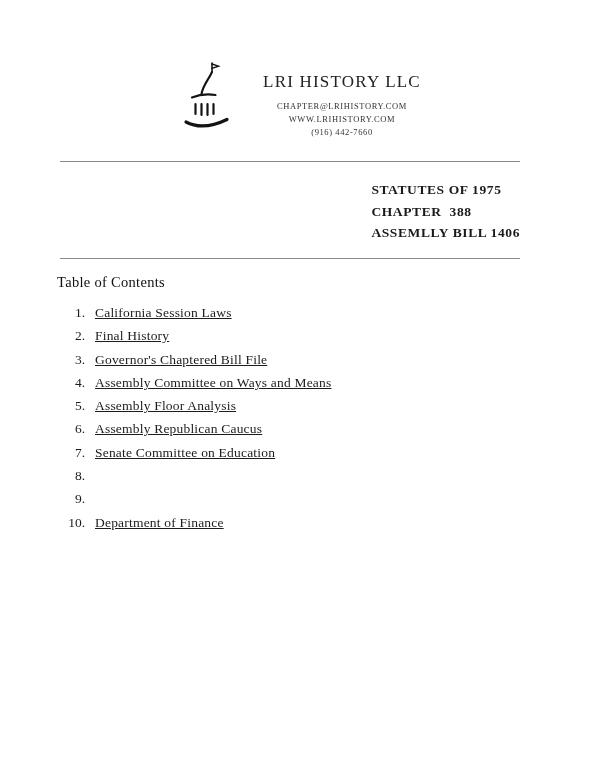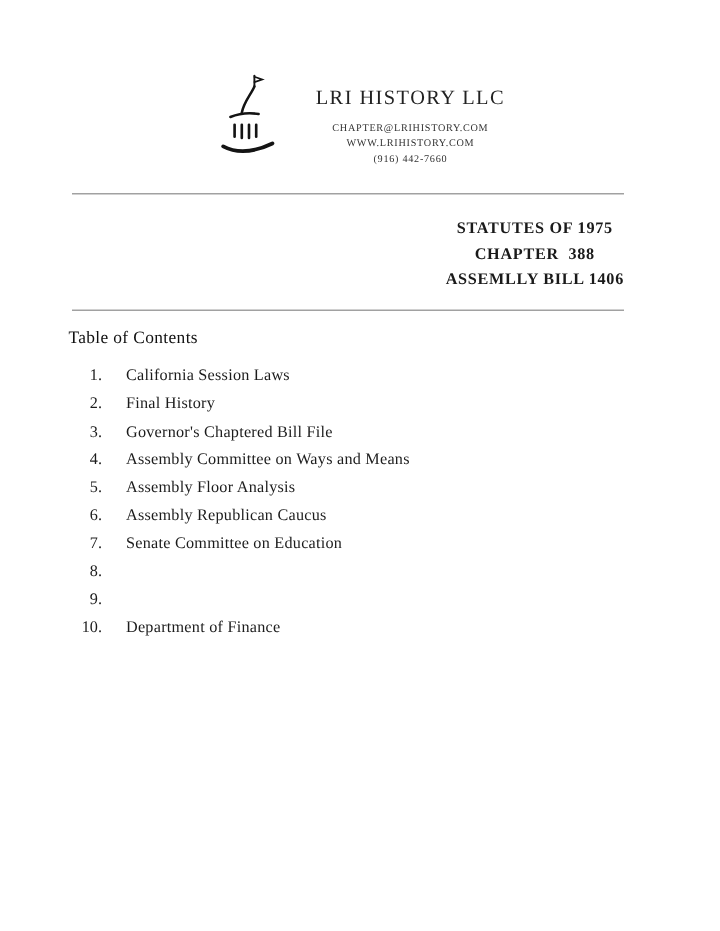--- a/index.html
+++ b/index.html
@@ -59,21 +59,21 @@
     height: 0;
   }
   .rule-1 { top: 161px; }
   .rule-2 { top: 258px; }
 
   
   .reference {
     position: absolute;
     top: 179px;
     right: 80px;
-    text-align: center;
+    text-align: left;
     font-weight: bold;
     font-size: 13.5px;
     letter-spacing: 0.6px;
     line-height: 21.5px;
     color: #1a1a1a;
   }
   .reference .ref-line {
     white-space: pre;
   }
 
@@ -99,22 +99,23 @@
     line-height: 14px;
     margin-bottom: 9.3px;
     color: #1c1c1c;
   }
   .toc-num {
     width: 28px;
     text-align: right;
     flex: 0 0 auto;
   }
   .toc-label {
-    margin-left: 20px;
+    margin-left: 10px;
     letter-spacing: 0.2px;
+    text-decoration: underline;
   }
 </style>
 </head>
 <body>
 
 <div class="page">
 
   <div class="header">
     <div class="logo-wrap">
       <svg width="58" height="76" viewBox="0 0 58 76" fill="none" stroke="#141414" stroke-linecap="round">

